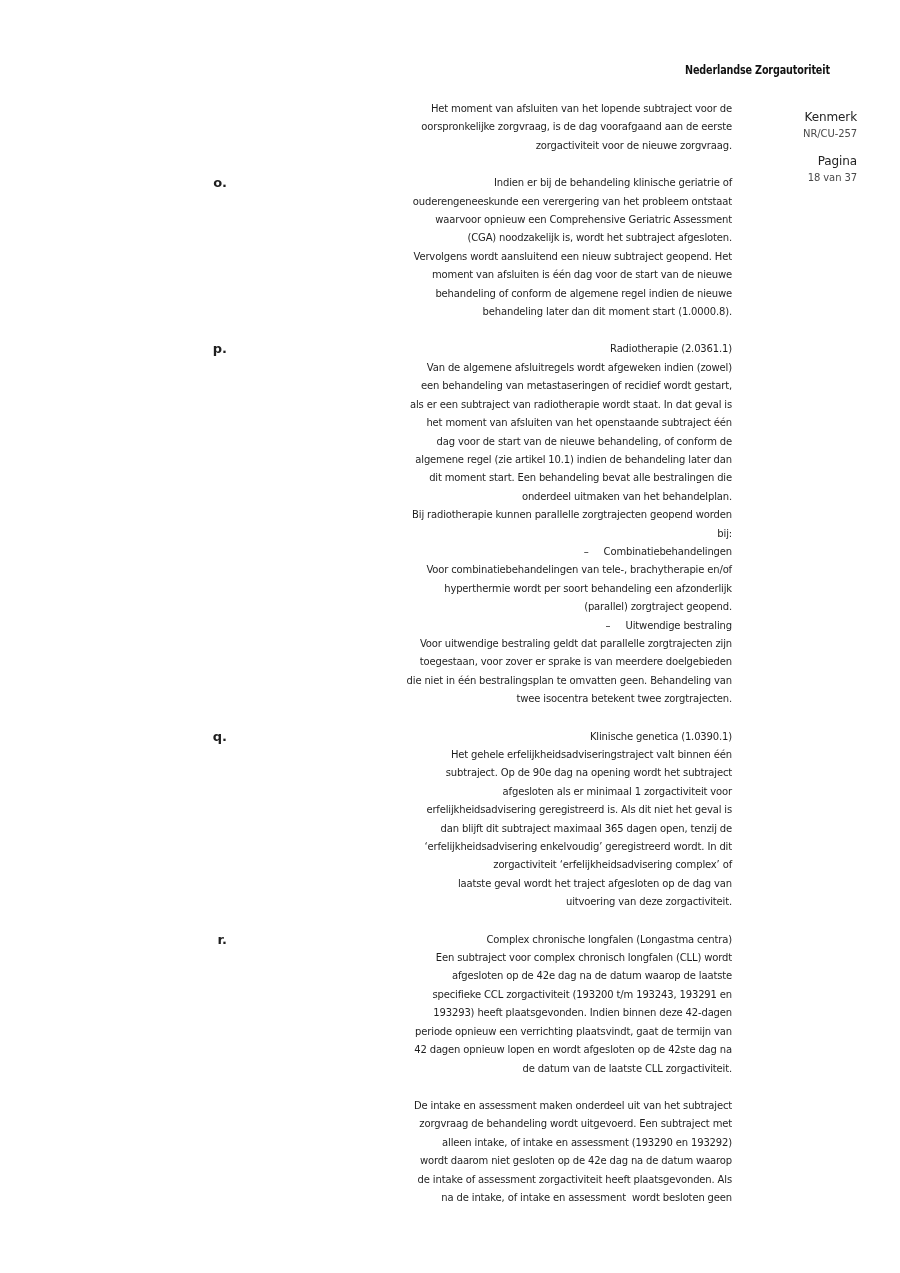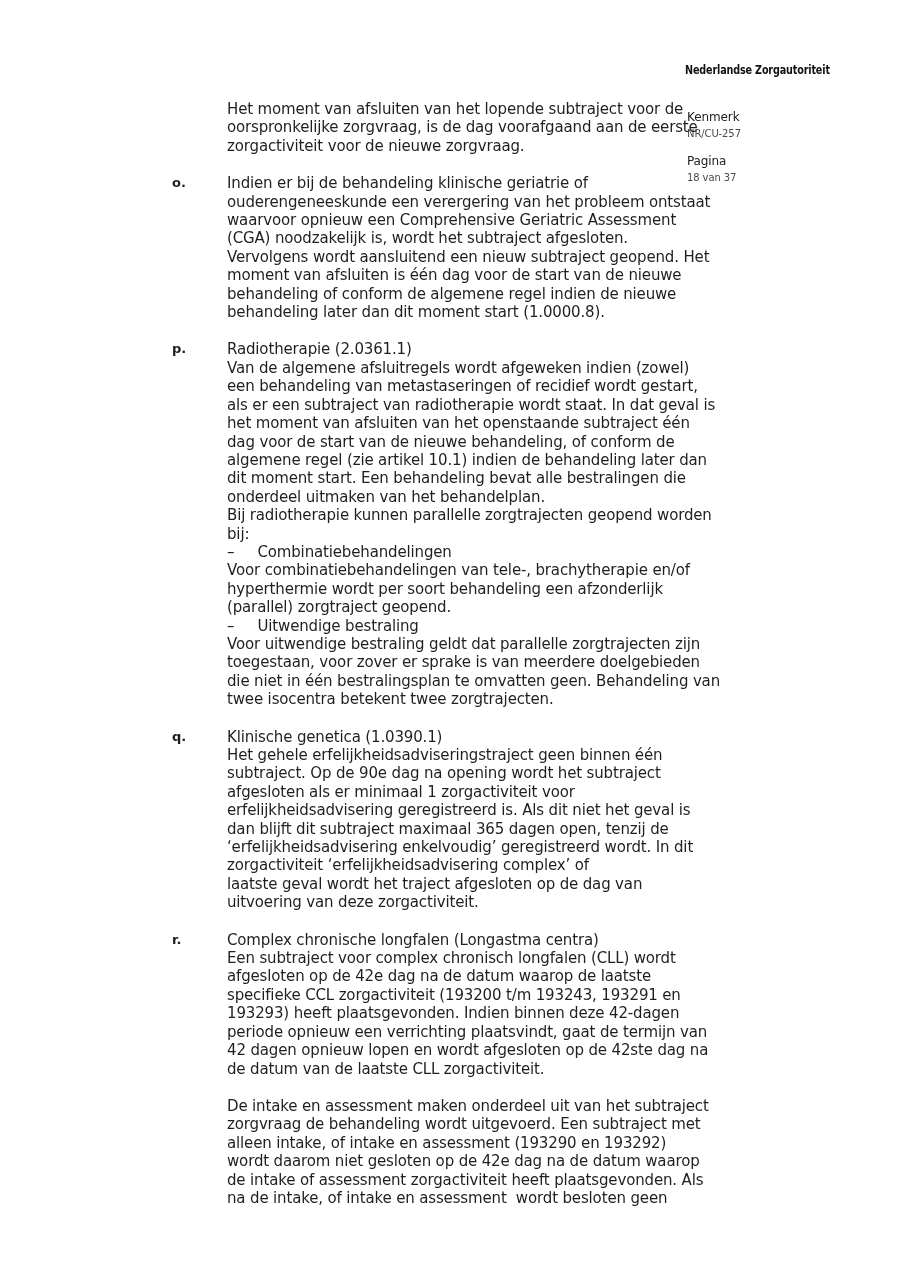--- a/index.html
+++ b/index.html
@@ -4,20 +4,21 @@
 <style>
   html, body { margin: 0; padding: 0; background: #ffffff; }
   .page {
     position: relative;
     width: 900px;
     height: 1273px;
     background: #ffffff;
     font-family: "DejaVu Sans", "Liberation Sans", sans-serif;
     color: #1f1f1f;
     overflow: hidden;
+    text-align: right;
   }
   
   .brand {
     position: absolute;
     top: 62px;
     left: 685px;
     font-size: 13px;
     font-weight: 700;
     color: #111;
     letter-spacing: -0.2px;
@@ -61,21 +62,21 @@
   .marker {
     width: 55px;
     flex: 0 0 55px;
     font-size: 13px;
     font-weight: 700;
     line-height: 18.4px;
     color: #1f1f1f;
   }
   .lines { flex: 1 1 auto; }
   .line {
-    font-size: 15px;
+    font-size: 10px;
     line-height: 18.4px;
     letter-spacing: -0.15px;
     white-space: pre;
     min-height: 18.4px;
     color: #1f1f1f;
   }
 </style>
 </head>
 <body>
 
@@ -138,21 +139,21 @@
           <div class="line">Voor uitwendige bestraling geldt dat parallelle zorgtrajecten zijn</div>
           <div class="line">toegestaan, voor zover er sprake is van meerdere doelgebieden</div>
           <div class="line">die niet in één bestralingsplan te omvatten geen. Behandeling van</div>
           <div class="line">twee isocentra betekent twee zorgtrajecten.</div>
         </div>
       </div>
       <div class="block">
         <div class="marker">q.</div>
         <div class="lines">
           <div class="line">Klinische genetica (1.0390.1)</div>
-          <div class="line">Het gehele erfelijkheidsadviseringstraject geen binnen één</div>
+          <div class="line">Het gehele erfelijkheidsadviseringstraject valt binnen één</div>
           <div class="line">subtraject. Op de 90e dag na opening wordt het subtraject</div>
           <div class="line">afgesloten als er minimaal 1 zorgactiviteit voor</div>
           <div class="line">erfelijkheidsadvisering geregistreerd is. Als dit niet het geval is</div>
           <div class="line">dan blijft dit subtraject maximaal 365 dagen open, tenzij de</div>
           <div class="line">‘erfelijkheidsadvisering enkelvoudig’ geregistreerd wordt. In dit</div>
           <div class="line">zorgactiviteit ‘erfelijkheidsadvisering complex’ of</div>
           <div class="line">laatste geval wordt het traject afgesloten op de dag van</div>
           <div class="line">uitvoering van deze zorgactiviteit.</div>
         </div>
       </div>

